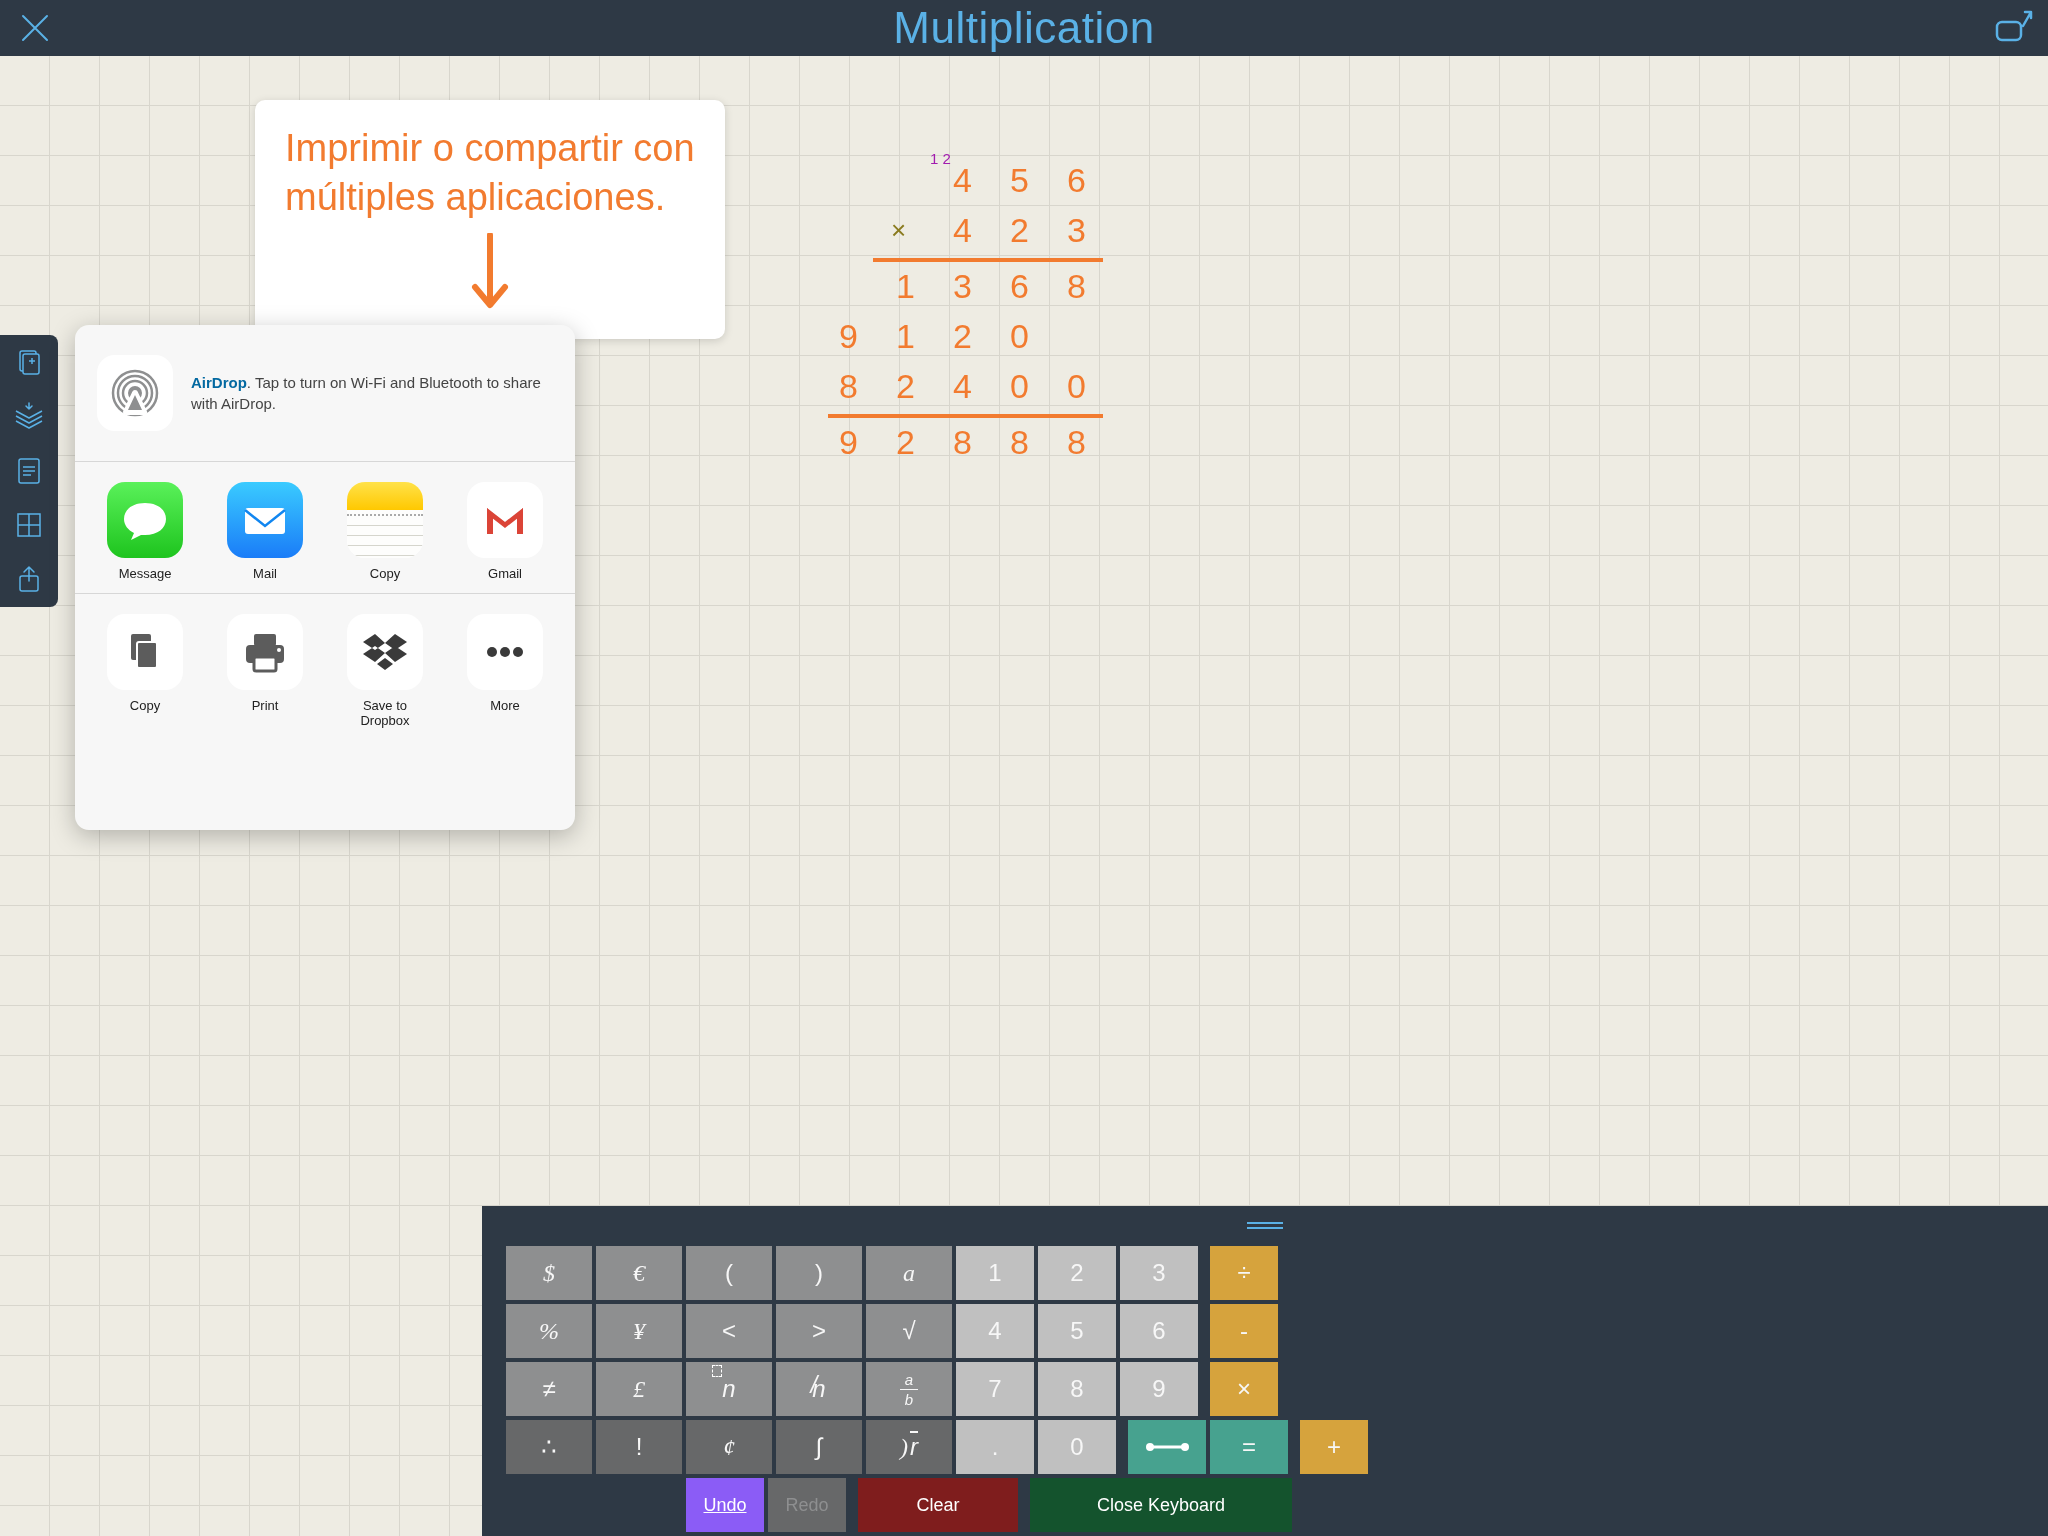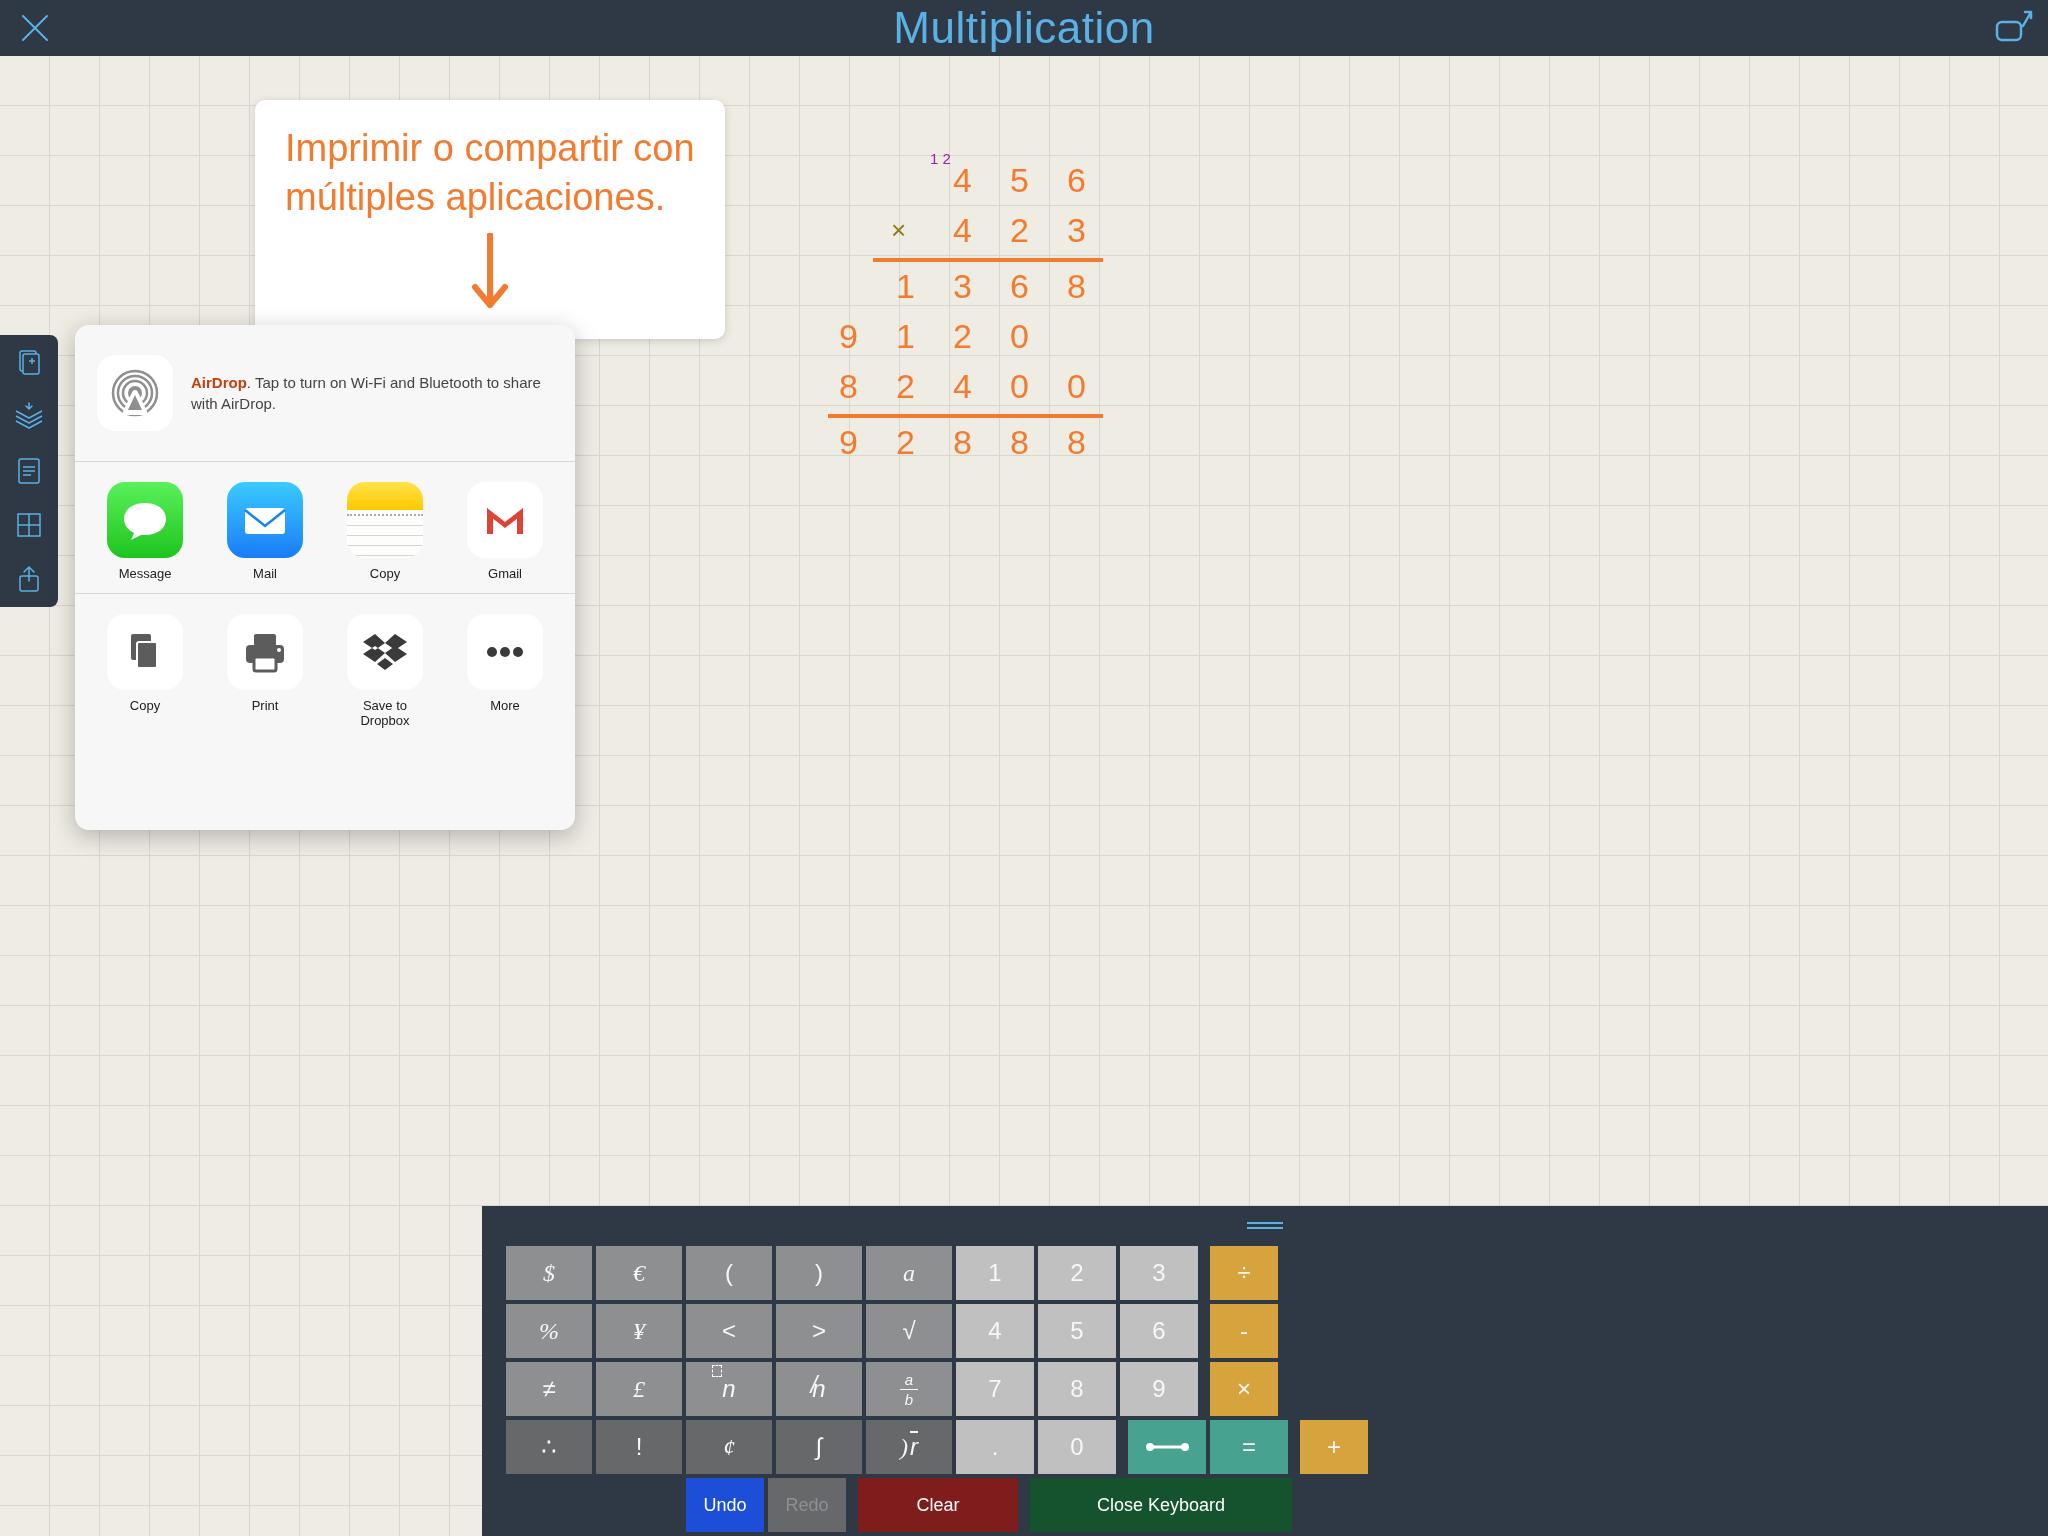--- a/index.html
+++ b/index.html
@@ -27,21 +27,21 @@
 
 
 .callout { position: absolute; left: 255px; top: 100px; width: 470px; background: #fff; border-radius: 10px; box-shadow: 0 2px 8px rgba(0,0,0,0.15); padding: 24px 30px 20px 30px; }
 .callout p { color: #f27b2f; font-size: 38px; line-height: 1.3; font-weight: 400; }
 .callout .arrow { text-align: center; margin-top: 10px; }
 
 
 .sheet { position: absolute; left: 75px; top: 325px; width: 500px; height: 505px; background: #f7f7f7; border-radius: 14px; box-shadow: 0 6px 24px rgba(0,0,0,0.25); overflow: hidden; }
 .sheet .ap { padding: 30px 22px; display: flex; align-items: center; gap: 18px; border-bottom: 1px solid #d7d7d7; }
 .sheet .ap .aptxt { font-size: 15px; color: #444; line-height: 1.4; padding-right: 10px; }
-.sheet .ap .aptxt b { color: #c2410c; font-weight: 600; }
+.sheet .ap .aptxt b { color: #0369a1; font-weight: 600; }
 .sheet .row { display: flex; padding: 20px 0 12px 0; justify-content: center; gap: 30px; border-bottom: 1px solid #d7d7d7; }
 .sheet .row:last-child { border-bottom: none; }
 .sheet .item { display: flex; flex-direction: column; align-items: center; width: 90px; cursor: pointer; }
 .sheet .item .ic { width: 76px; height: 76px; border-radius: 18px; display: flex; align-items: center; justify-content: center; margin-bottom: 8px; }
 .sheet .item .lbl { font-size: 13px; color: #222; text-align: center; font-weight: 400; }
 
 
 .math { position: absolute; left: 830px; top: 155px; }
 .math .mrow { display: grid; grid-template-columns: 40px 57px 57px 57px 57px; height: 50px; align-items: center; }
 .math .cell { text-align: right; font-size: 34px; color: #f27b2f; padding-right: 12px; font-weight: 400; }
@@ -52,21 +52,21 @@
 
 .kbwrap { position: absolute; left: 482px; right: 0; bottom: 0; }
 .kbhandle { height: 40px; background: #2e3945; display: flex; align-items: center; justify-content: center; }
 .key { height: 54px; display: flex; align-items: center; justify-content: center; font-size: 24px; color: #f7f7f7; font-style: italic; font-family: Georgia, serif; cursor: pointer; }
 .k-mid { background: #8e8f90; }
 .k-dark { background: #676869; }
 .k-lt { background: #c0c0c0; }
 .k-teal { background: #47a28f; }
 .k-gold { background: #d6a33d; }
 .k-redo { background: #676869; color: #8e8f90; }
-.k-undo { background: #1d4ed8; color: #fff; font-style: normal; font-family: inherit; font-size: 18px; }
+.k-undo { background: #8b5cf6; color: #fff; font-style: normal; font-family: inherit; font-size: 18px; text-decoration: underline; }
 .k-clear { background: #7f1d1d; color: #fff; font-style: normal; font-family: inherit; font-size: 18px; }
 .k-close { background: #14532d; color: #fff; font-style: normal; font-family: inherit; font-size: 18px; }
 .actionrow .key { font-style: normal; font-family: inherit; font-size: 18px; }
 .upright { font-style: normal; font-family: inherit; }
 .frac { display: inline-flex; flex-direction: column; align-items: center; line-height: 1; font-size: 15px; font-style: italic; font-family: Georgia, serif; }
 .frac .fl { border-top: 1.5px solid #f7f7f7; width: 18px; margin-top: 2px; padding-top: 2px; text-align: center; }
 </style>
 </head>
 <body>
 

